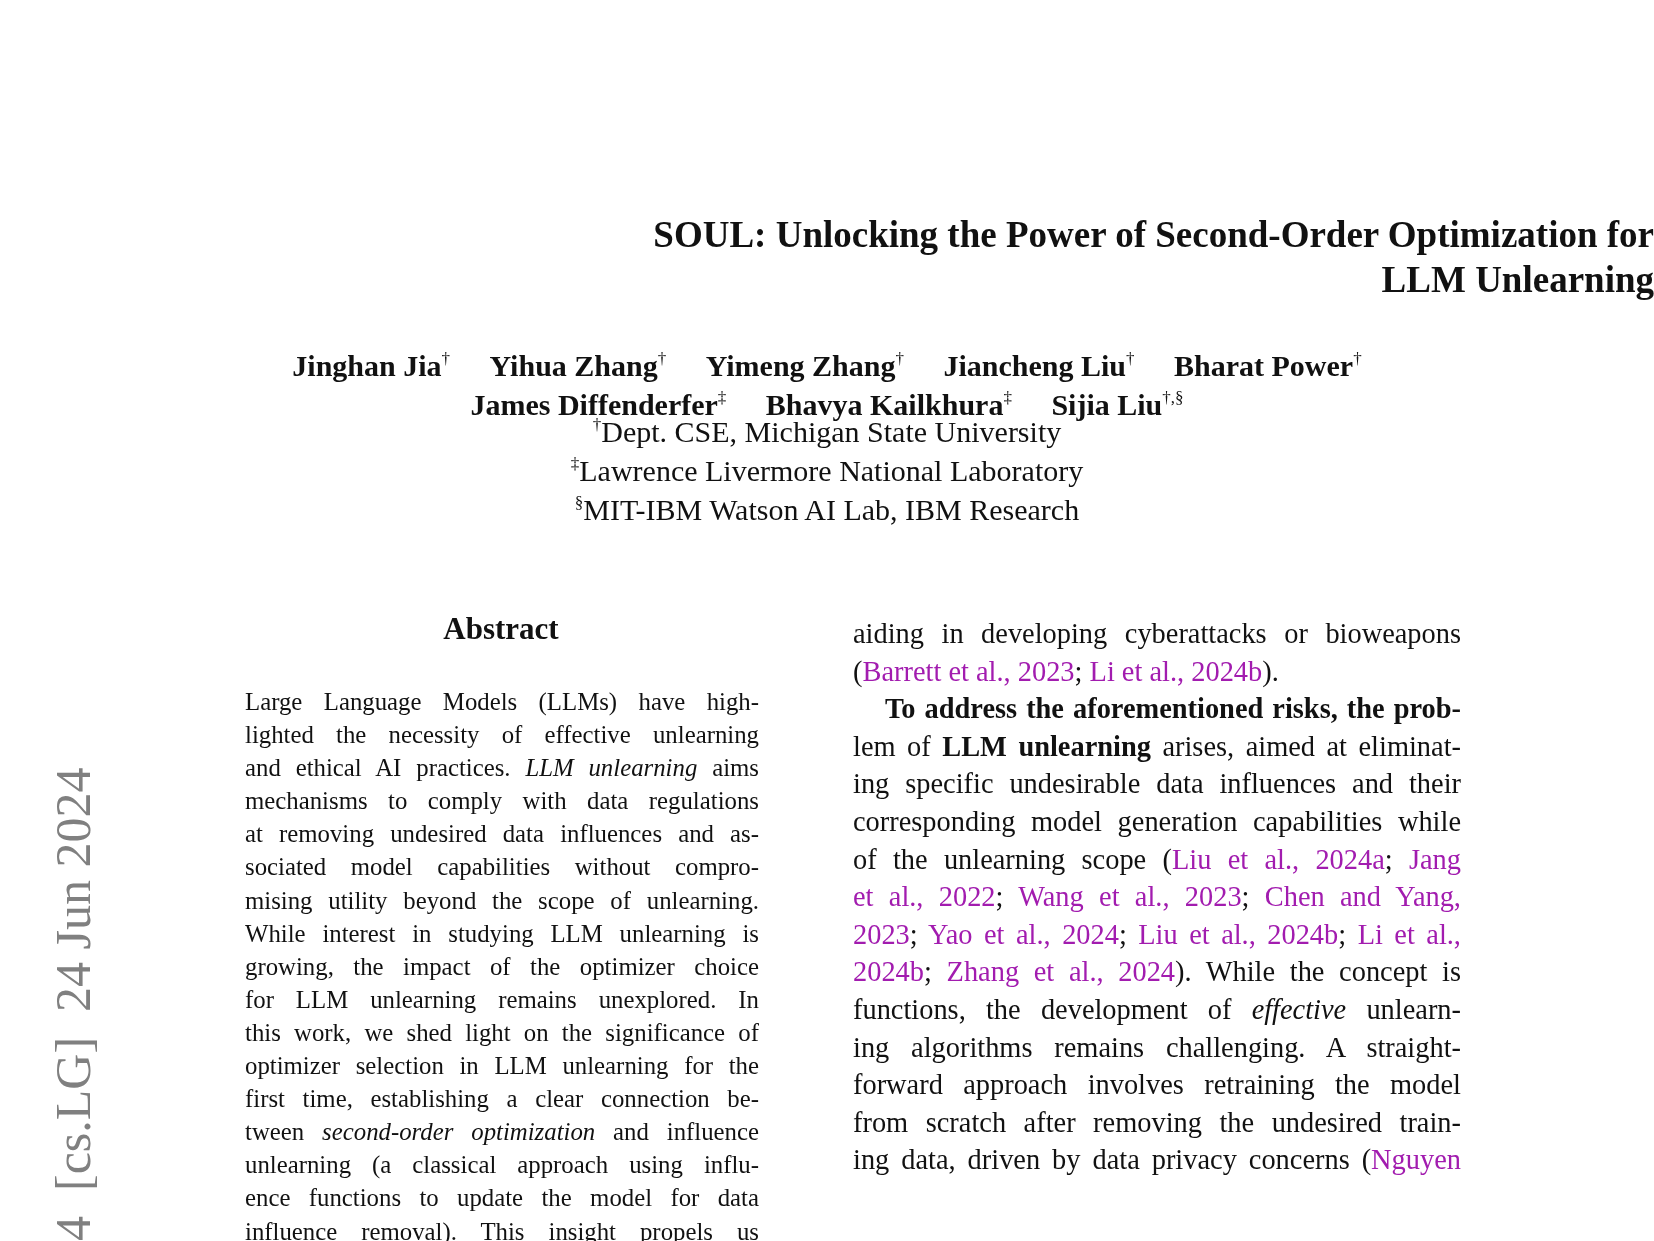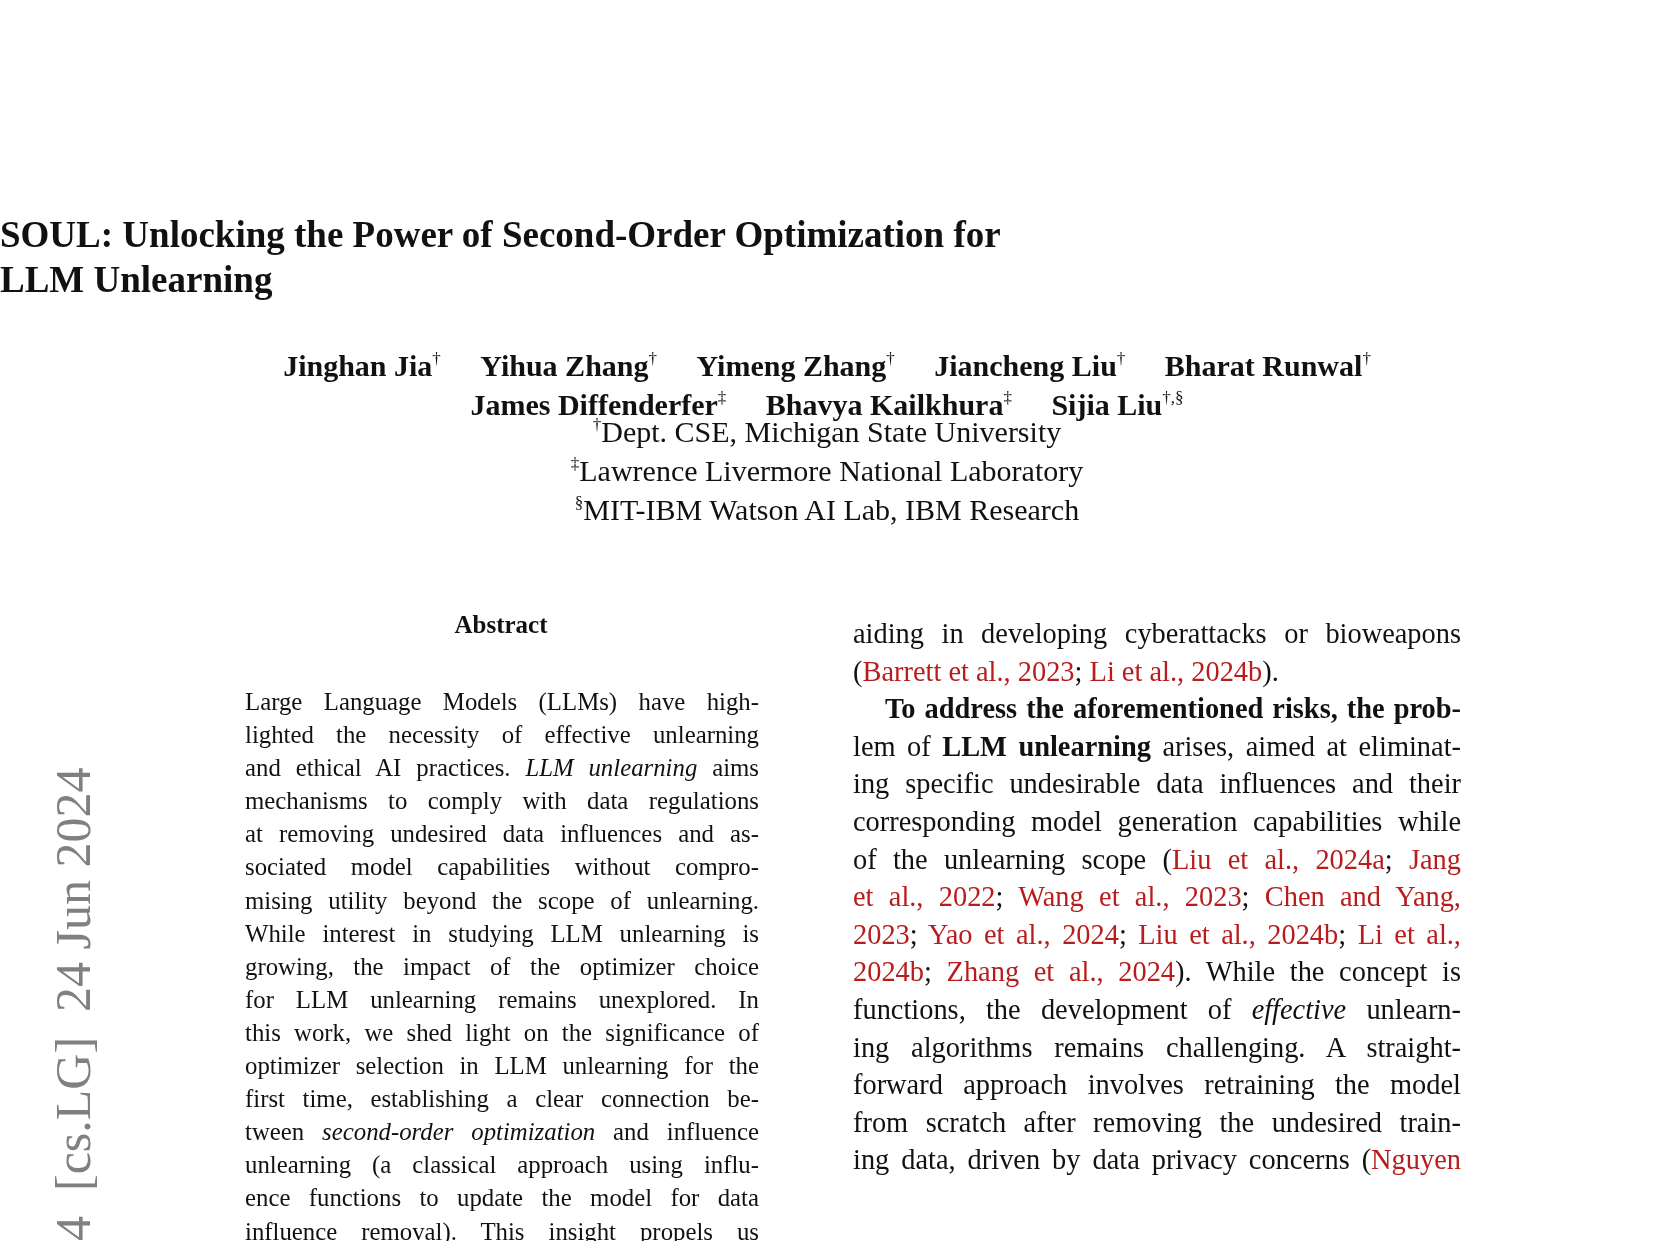--- a/index.html
+++ b/index.html
@@ -2,73 +2,73 @@
 <html><head>
 <meta charset="utf-8">
 <style>
   html, body { margin: 0; padding: 0; background: #ffffff; }
   body {
     width: 1654px; height: 1241px; position: relative; overflow: hidden;
     font-family: "Liberation Serif", "DejaVu Serif", serif; color: #111;
   }
   .title {
     position: absolute; left: 0; width: 1654px; top: 212px;
-    text-align: left; font-weight: bold; font-size: 37px; line-height: 45px;
+    text-align: right; font-weight: bold; font-size: 37px; line-height: 45px;
   }
   .authors {
     position: absolute; left: 0; width: 1654px; top: 346px;
     text-align: center; font-weight: bold; font-size: 30px; line-height: 39px;
   }
   .authors .author { margin: 18px 16px; white-space: nowrap; }
   .authors sup, .affil sup { font-weight: normal; font-size: 17px; vertical-align: 12px; line-height: 0; }
   .affils {
     position: absolute; left: 0; width: 1654px; top: 412px;
     text-align: center; font-size: 30px; line-height: 39px;
   }
   .affil { display: block; }
   .arxiv-stamp {
     position: absolute; left: 48px; top: 1241px;
     transform-origin: 0 0; transform: rotate(-90deg);
     font-size: 50px; color: #808080; white-space: pre; line-height: 50px;
   }
   .abstract-heading {
     position: absolute; left: 243px; width: 516px; top: 611px;
-    text-align: center; font-weight: bold; font-size: 25px;
+    text-align: center; font-weight: bold; font-size: 31px;
   }
   .abstract {
     position: absolute; left: 245px; width: 514px; top: 685px;
     font-size: 24.8px; line-height: 33.1px; text-align: justify;
     hyphens: manual;
   }
   .abstract .line, .rightcol .line { display: block; text-align-last: justify; white-space: nowrap; }
   .rightcol {
     position: absolute; left: 853px; width: 608px; top: 615px;
     font-size: 28.4px; line-height: 37.6px;
   }
   .rightcol .line.last { text-align-last: left; }
   .rightcol .indent { padding-left: 32px; font-weight: bold; }
-  .cite { color: #b91c1c; }
+  .cite { color: #a21caf; }
   em { font-style: italic; }
   strong { font-weight: bold; }
 </style>
 </head>
 <body>
 
 <div class="title">
   <div>SOUL: Unlocking the Power of Second-Order Optimization for</div>
   <div>LLM Unlearning</div>
 </div>
 
 <div class="authors">
   <div>
     <span class="author"><span>Jinghan Jia</span><sup>†</sup></span>
     <span class="author"><span>Yihua Zhang</span><sup>†</sup></span>
     <span class="author"><span>Yimeng Zhang</span><sup>†</sup></span>
     <span class="author"><span>Jiancheng Liu</span><sup>†</sup></span>
-    <span class="author"><span>Bharat Runwal</span><sup>†</sup></span>
+    <span class="author"><span>Bharat Power</span><sup>†</sup></span>
   </div>
   <div>
     <span class="author"><span>James Diffenderfer</span><sup>‡</sup></span>
     <span class="author"><span>Bhavya Kailkhura</span><sup>‡</sup></span>
     <span class="author"><span>Sijia Liu</span><sup>†,§</sup></span>
   </div>
 </div>
 
 <div class="affils">
   <span class="affil"><sup>†</sup><span>Dept. CSE, Michigan State University</span></span>

